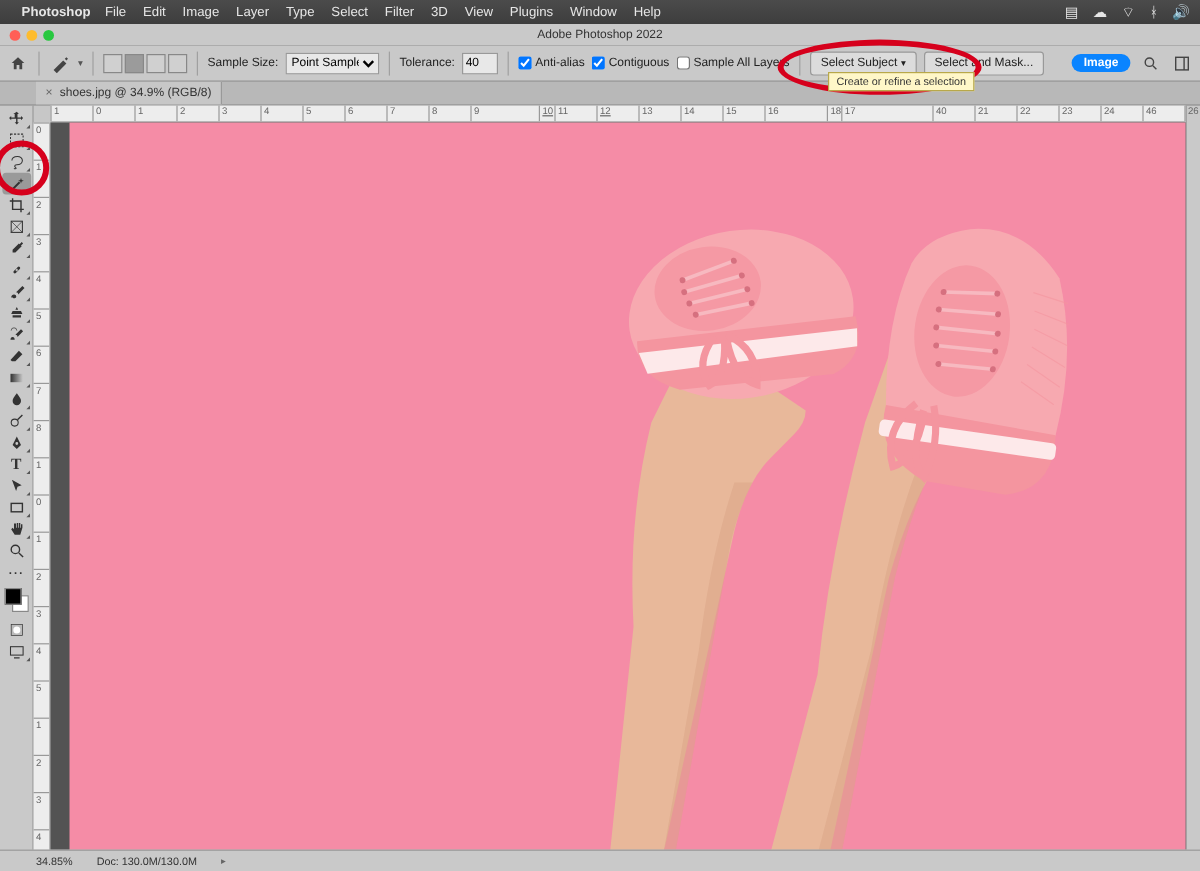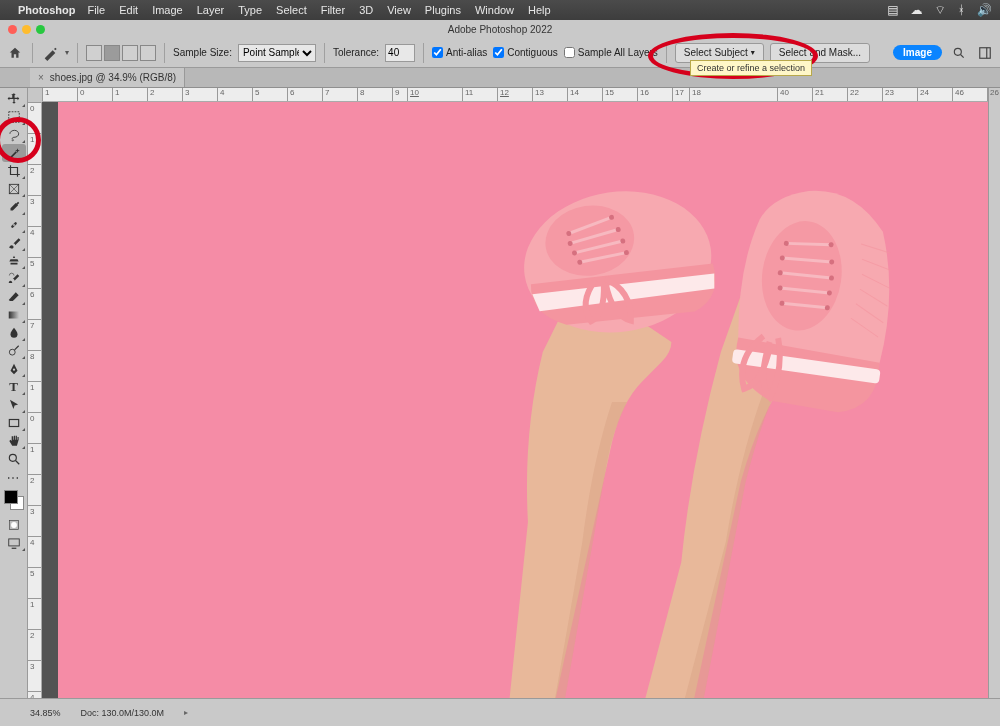--- a/index.html
+++ b/index.html
@@ -57,21 +57,21 @@
   .canvasrow { flex:1; display:flex; }
   .canvas { flex:1; background:#535353; position:relative; overflow:hidden;}
   .image { position:absolute; top:0; left:16px; right:0; bottom:0; background:#f58ca6; }
   
   
   .image svg { width:100%; height:100%; }
 
   .rightstrip { width:12px; background:#c9c9c9; border-left:1px solid #9a9a9a; }
 
   
-  .status { position:absolute; bottom:0; left:0; right:0; height:28px; background:#c9c9c9; border-top:1px solid #9a9a9a; font-size:9px; color:#333; display:flex; align-items:center; padding-left:30px; gap:20px;}
+  .status { position:absolute; bottom:0; left:0; right:0; height:18px; background:#c9c9c9; border-top:1px solid #9a9a9a; font-size:9px; color:#333; display:flex; align-items:center; padding-left:30px; gap:20px;}
 
   
   .annot-ellipse { position:absolute; border:5px solid #d6001c; border-radius:50%; pointer-events:none; }
   .annot1 { top:33px; left:648px; width:170px; height:46px; }
   .annot2 { top:117px; left:-5px; width:46px; height:46px; }
 
   .tooltip { position:absolute; background:#fff7c8; border:1px solid #b8a84a; font-size:9px; padding:2px 6px; color:#333; }
   .tt1 { top:60px; left:690px; }
 
   input[type=checkbox]{width:11px;height:11px;}
@@ -352,28 +352,28 @@
         <div class="tick" style="left: 35px;">0</div>
         <div class="tick" style="left: 70px;">1</div>
         <div class="tick" style="left: 105px;">2</div>
         <div class="tick" style="left: 140px;">3</div>
         <div class="tick" style="left: 175px;">4</div>
         <div class="tick" style="left: 210px;">5</div>
         <div class="tick" style="left: 245px;">6</div>
         <div class="tick" style="left: 280px;">7</div>
         <div class="tick" style="left: 315px;">8</div>
         <div class="tick" style="left: 350px;">9</div>
-        <div class="tick" style="left: 365px; text-decoration: underline;">10</div>
+        <div class="tick" style="left: 407px; text-decoration: underline;">10</div>
         <div class="tick" style="left: 420px;">11</div>
         <div class="tick" style="left: 455px; text-decoration: underline;">12</div>
         <div class="tick" style="left: 490px;">13</div>
         <div class="tick" style="left: 525px;">14</div>
         <div class="tick" style="left: 560px;">15</div>
         <div class="tick" style="left: 595px; text-align: right;">16</div>
-        <div class="tick" style="left: 630px; text-align: right;">17</div>
+        <div class="tick" style="left: 659px; text-align: right;">17</div>
         <div class="tick" style="left: 647px;">18</div>
         <div class="tick" style="left: 700px; margin-top: 27px;">19</div>
         <div class="tick" style="left: 735px;">40</div>
         <div class="tick" style="left: 770px;">21</div>
         <div class="tick" style="left: 805px;">22</div>
         <div class="tick" style="left: 840px;">23</div>
         <div class="tick" style="left: 875px;">24</div>
         <div class="tick" style="left: 910px;">46</div>
         <div class="tick" style="left: 945px;">26</div>
       </div>

